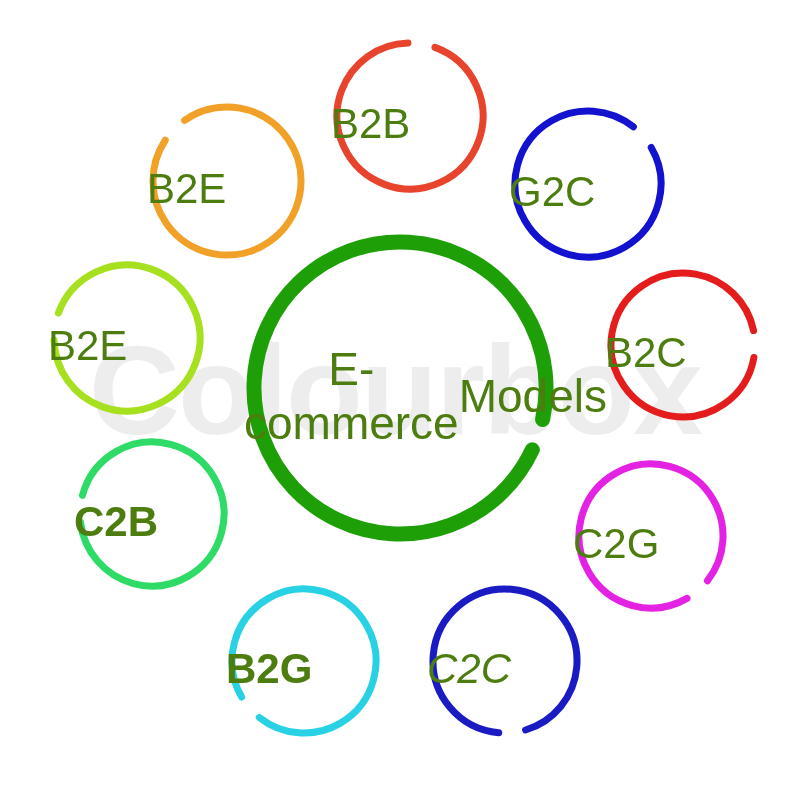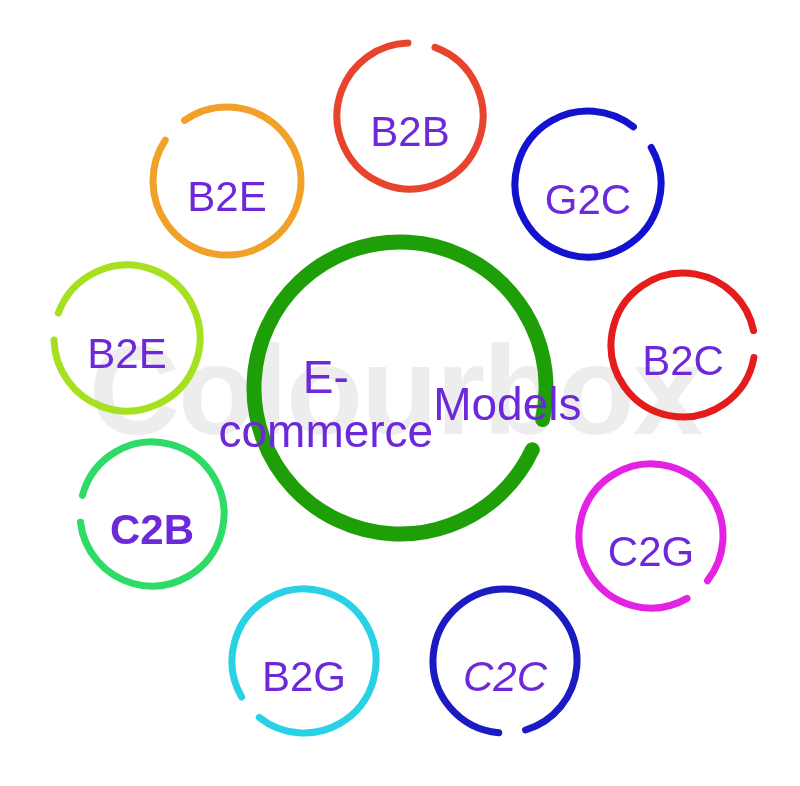--- a/index.html
+++ b/index.html
@@ -32,28 +32,27 @@
   .node {
     position: absolute;
     z-index: 1;
   }
   .node svg {
     display: block;
   }
   .node-label {
     position: absolute;
     left: 0;
-    top: 16px;
+    top: 8px;
     width: 100%;
     height: 100%;
     display: flex;
     align-items: center;
-    justify-content: center;
     font-size: 42px;
-    color: #6d28d9;
+    color: #4d7c0f;
     z-index: 2;
   }
   .center-label {
     flex-direction: row;
     font-size: 46px;
     line-height: 54px;
     text-align: center;
   }
 </style>
 </head>
@@ -95,21 +94,21 @@
         </div>
       </div>
       <div class="node" style="left: 427px; top: 583px; width: 156px; height: 156px; font-style: italic;">
         <svg width="156" height="156">
           <circle cx="78" cy="78" r="72" fill="none" stroke="#1b1bc4" stroke-width="7" pathLength="100" stroke-dasharray="94 6" stroke-linecap="round" transform="rotate(95 78 78)"></circle>
         </svg>
         <div class="node-label">
           <span>C2C</span>
         </div>
       </div>
-      <div class="node" style="left: 226px; top: 583px; width: 156px; height: 156px;">
+      <div class="node" style="left: 226px; top: 583px; width: 156px; height: 156px; font-weight: bold;">
         <svg width="156" height="156">
           <circle cx="78" cy="78" r="72" fill="none" stroke="#28d2e4" stroke-width="7" pathLength="100" stroke-dasharray="94 6" stroke-linecap="round" transform="rotate(150 78 78)"></circle>
         </svg>
         <div class="node-label">
           <span>B2G</span>
         </div>
       </div>
       <div class="node" style="left: 74px; top: 436px; width: 156px; height: 156px; font-weight: bold;">
         <svg width="156" height="156">
           <circle cx="78" cy="78" r="72" fill="none" stroke="#2ddb66" stroke-width="7" pathLength="100" stroke-dasharray="94 6" stroke-linecap="round" transform="rotate(195 78 78)"></circle>

